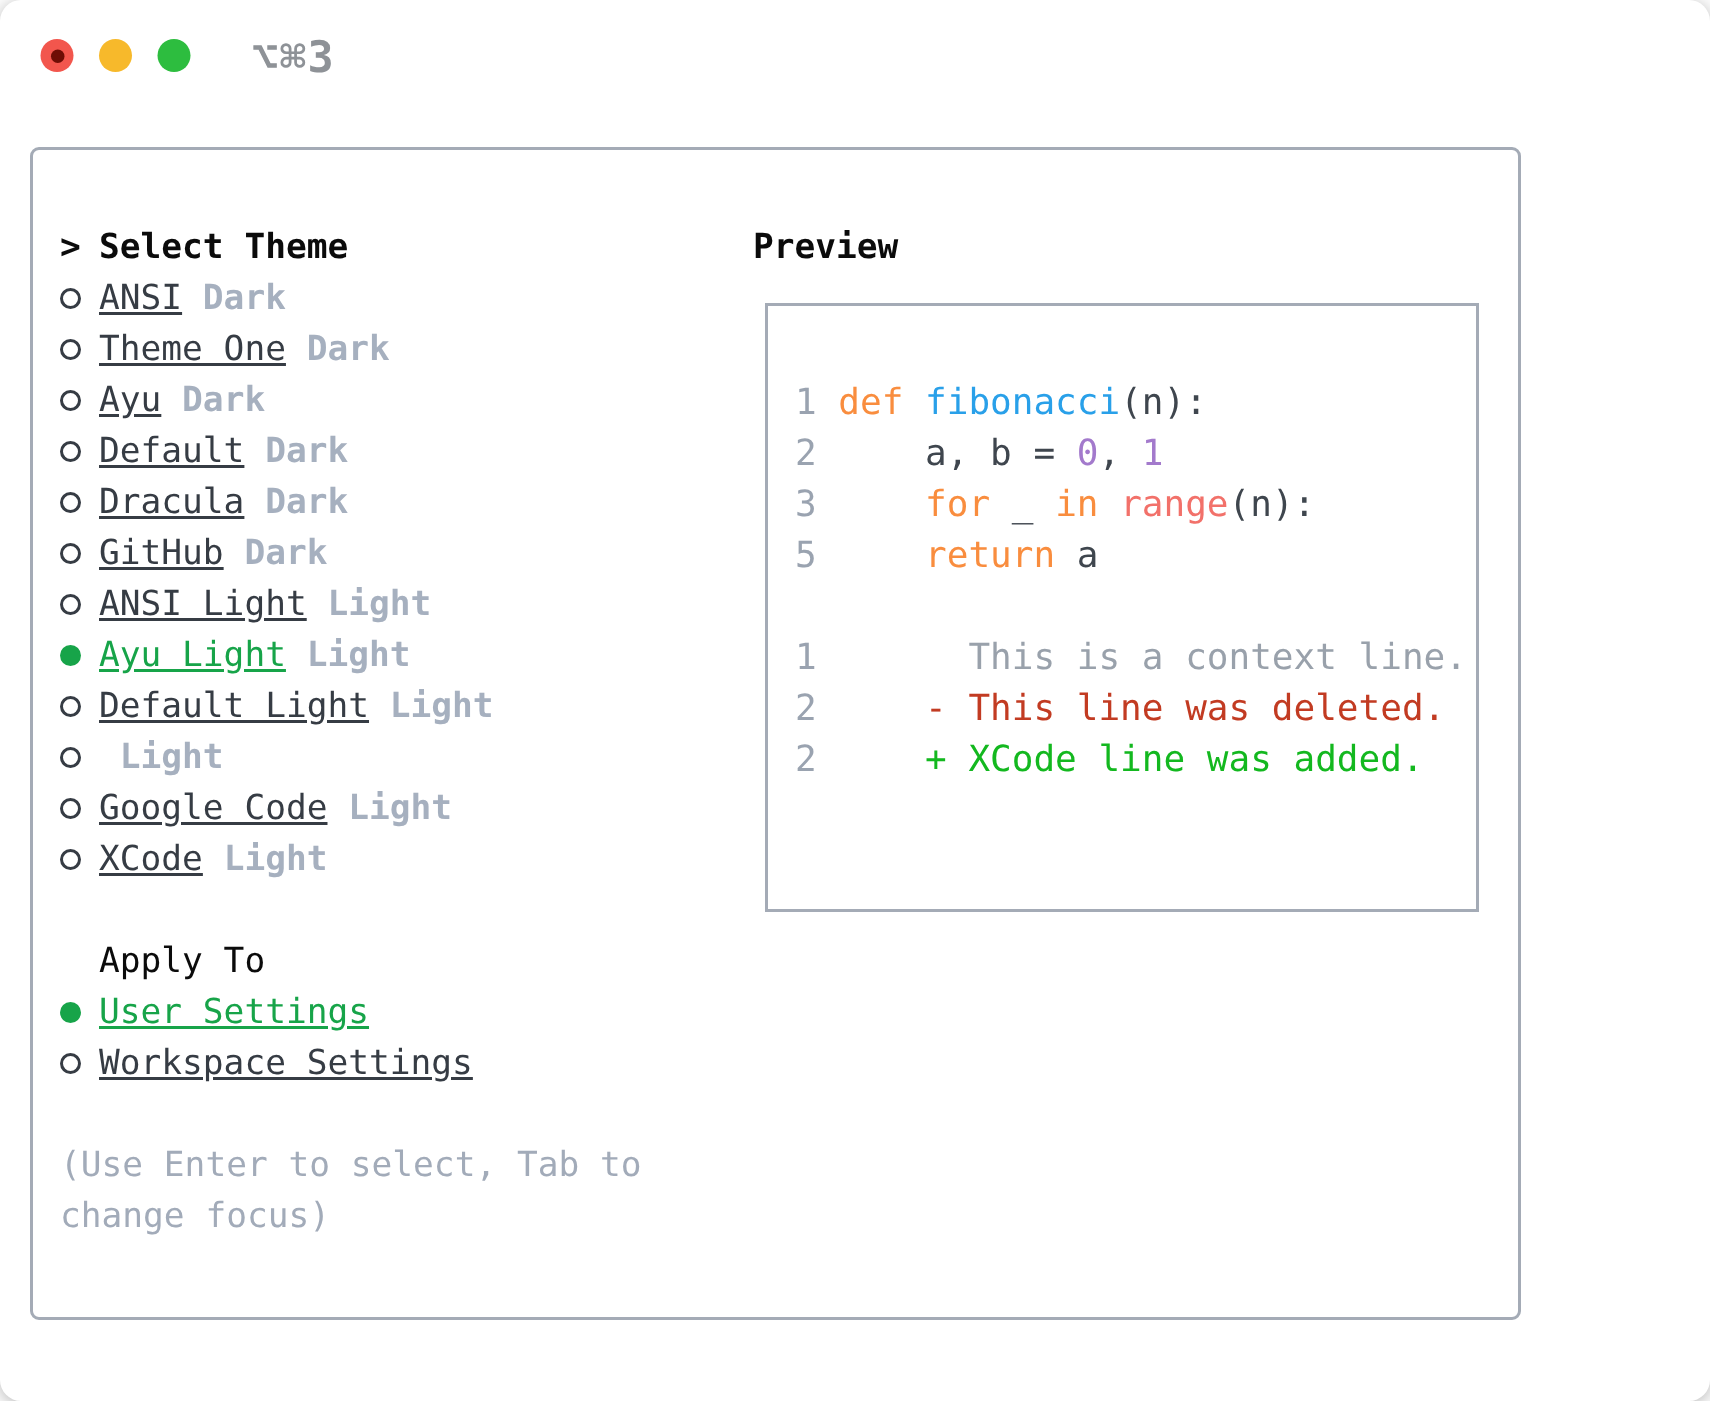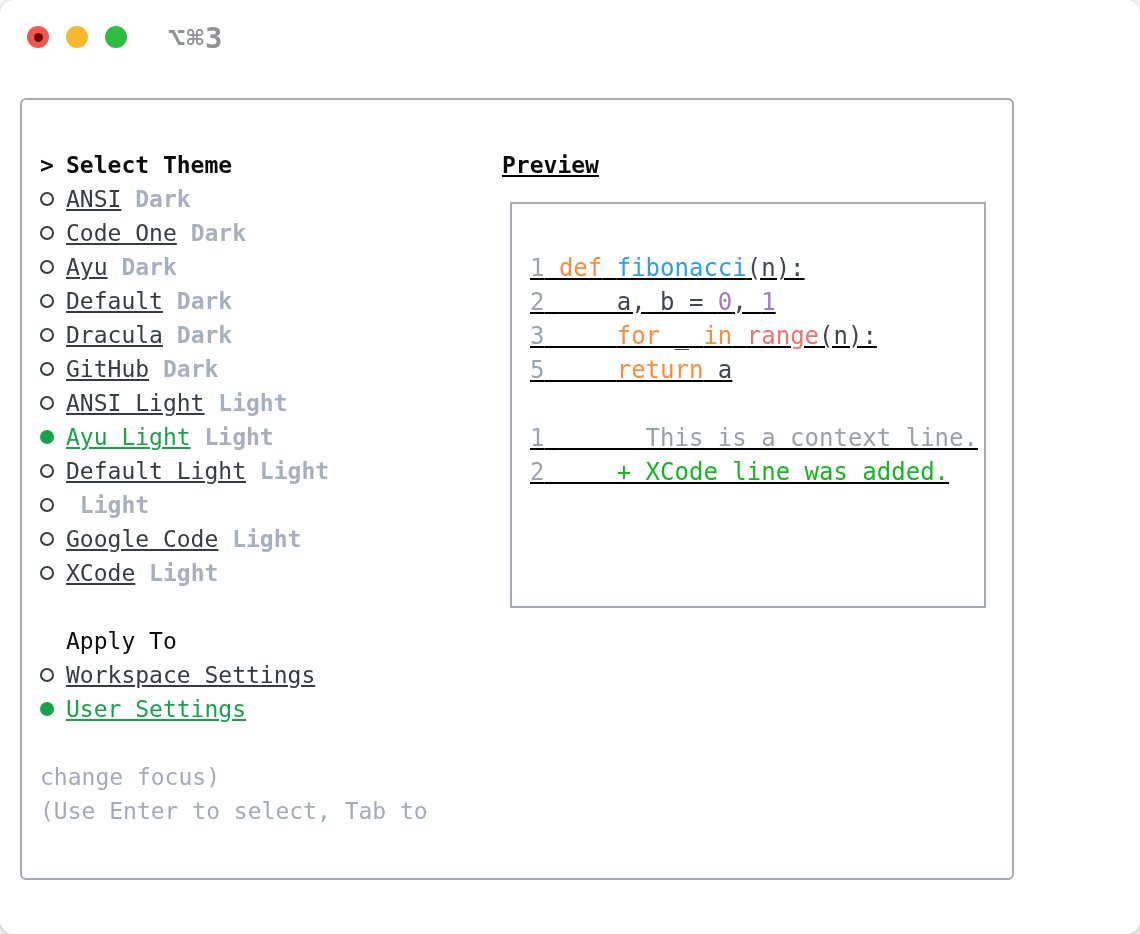--- a/index.html
+++ b/index.html
@@ -41,21 +41,21 @@
   
   .main-box {
     position: absolute; left: 20px; top: 98px;
     width: 994px; height: 782px; box-sizing: border-box;
     border: 2px solid var(--border-gray); border-radius: 6px;
     padding: 48px 0 0 18px;
     display: flex; align-items: flex-start;
     background: #ffffff;
   }
   .left-col  { width: 462px; flex: none; }
-  .right-col { flex: 1; text-decoration: underline; }
+  .right-col { flex: 1; }
   .row {
     height: 34px; display: flex; align-items: center;
     font-size: 23px; white-space: pre; line-height: 34px;
   }
   .marker { width: 26px; flex: none; display: flex; align-items: center; }
   .cursor-glyph { font-weight: bold; color: var(--title-black); font-size: 23px; }
   .ring {
     width: 14px; height: 14px; box-sizing: border-box;
     border: 2px solid var(--item-text); border-radius: 50%; display: block;
   }
@@ -113,62 +113,63 @@
     <div class="left-col">
       <div class="row">
         <span class="marker">
           <span class="cursor-glyph">&gt;</span>
         </span>
         <span class="title">Select Theme</span>
       </div>
 
       <div id="theme-list">
           <div class="row"><span class="marker"><span class="ring"></span></span><span class="item-name">ANSI</span><span class="item-variant">Dark</span></div>
-          <div class="row"><span class="marker"><span class="ring"></span></span><span class="item-name">Code One</span><span class="item-variant">Dark</span></div>
+          <div class="row"><span class="marker"><span class="ring"></span></span><span class="item-name">Theme One</span><span class="item-variant">Dark</span></div>
           <div class="row"><span class="marker"><span class="ring"></span></span><span class="item-name">Ayu</span><span class="item-variant">Dark</span></div>
           <div class="row"><span class="marker"><span class="ring"></span></span><span class="item-name">Default</span><span class="item-variant">Dark</span></div>
           <div class="row"><span class="marker"><span class="ring"></span></span><span class="item-name">Dracula</span><span class="item-variant">Dark</span></div>
           <div class="row"><span class="marker"><span class="ring"></span></span><span class="item-name">GitHub</span><span class="item-variant">Dark</span></div>
           <div class="row"><span class="marker"><span class="ring"></span></span><span class="item-name">ANSI Light</span><span class="item-variant">Light</span></div>
           <div class="row"><span class="marker"><span class="dot"></span></span><span class="item-name selected">Ayu Light</span><span class="item-variant">Light</span></div>
           <div class="row"><span class="marker"><span class="ring"></span></span><span class="item-name">Default Light</span><span class="item-variant">Light</span></div>
           <div class="row"><span class="marker"><span class="ring"></span></span><span class="item-variant">Light</span></div>
           <div class="row"><span class="marker"><span class="ring"></span></span><span class="item-name">Google Code</span><span class="item-variant">Light</span></div>
           <div class="row"><span class="marker"><span class="ring"></span></span><span class="item-name">XCode</span><span class="item-variant">Light</span></div>
         </div>
 
       <div class="row"></div>
 
       <div class="row">
         <span class="marker"></span>
         <span class="subtitle">Apply To</span>
       </div>
 
       <div id="apply-list">
+          <div class="row"><span class="marker"><span class="dot"></span></span><span class="item-name selected">User Settings</span></div>
           <div class="row"><span class="marker"><span class="ring"></span></span><span class="item-name">Workspace Settings</span></div>
-          <div class="row"><span class="marker"><span class="dot"></span></span><span class="item-name selected">User Settings</span></div>
         </div>
 
       <div class="row"></div>
 
       <div class="hint">
+        <div class="row">(Use Enter to select, Tab to</div>
         <div class="row">change focus)</div>
-        <div class="row">(Use Enter to select, Tab to</div>
       </div>
     </div>
 
     <div class="right-col">
       <div class="row preview-title-row">
         <span class="title">Preview</span>
       </div>
       <div class="preview-box" id="preview-box">
           <div class="pline"><span class="lnum">1</span> <span class="tok c-kw">def</span><span class="tok c-plain"> </span><span class="tok c-fn">fibonacci</span><span class="tok c-plain">(n):</span></div>
           <div class="pline"><span class="lnum">2</span> <span class="tok c-plain">    a, b = </span><span class="tok c-num">0</span><span class="tok c-plain">, </span><span class="tok c-num">1</span></div>
           <div class="pline"><span class="lnum">3</span> <span class="tok c-plain">    </span><span class="tok c-kw">for</span><span class="tok c-plain"> _ </span><span class="tok c-kw">in</span><span class="tok c-plain"> </span><span class="tok c-builtin">range</span><span class="tok c-plain">(n):</span></div>
           <div class="pline"><span class="lnum">5</span> <span class="tok c-plain">    </span><span class="tok c-kw">return</span><span class="tok c-plain"> a</span></div>
           <div class="pline"></div>
           <div class="pline"><span class="lnum">1</span> <span class="tok c-ctx">      This is a context line.</span></div>
+          <div class="pline"><span class="lnum">2</span> <span class="tok c-del">    - This line was deleted.</span></div>
           <div class="pline"><span class="lnum">2</span> <span class="tok c-add">    + XCode line was added.</span></div>
         </div>
     </div>
 
   </div>
 </div>
 
 </body></html>

